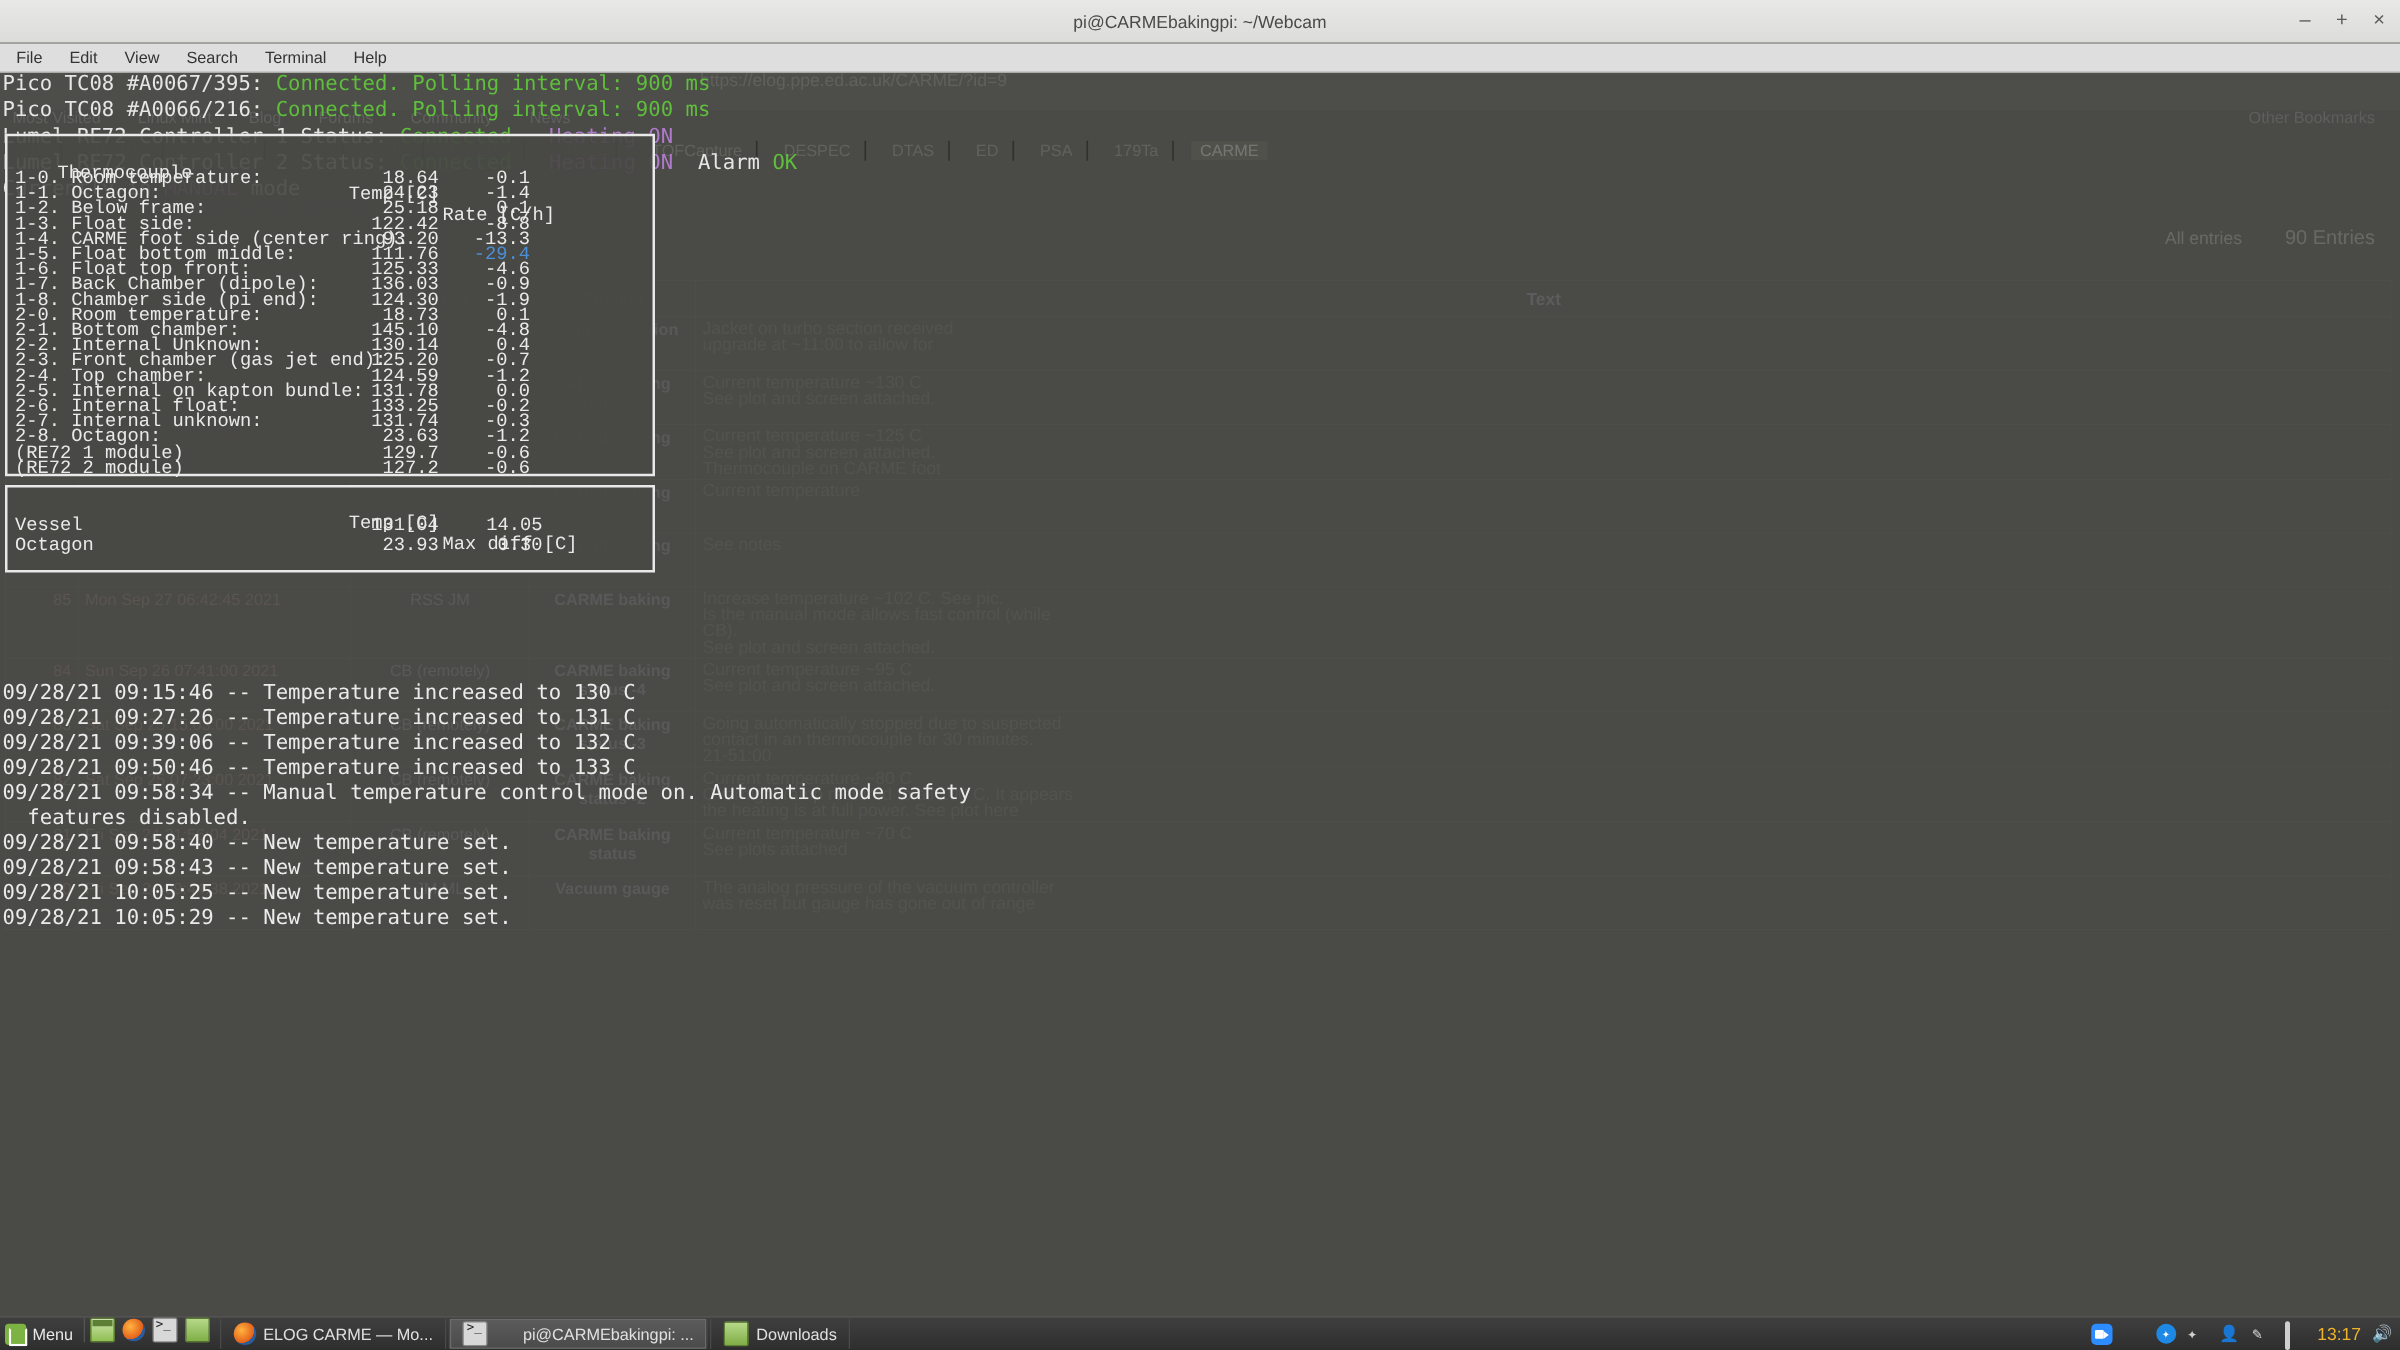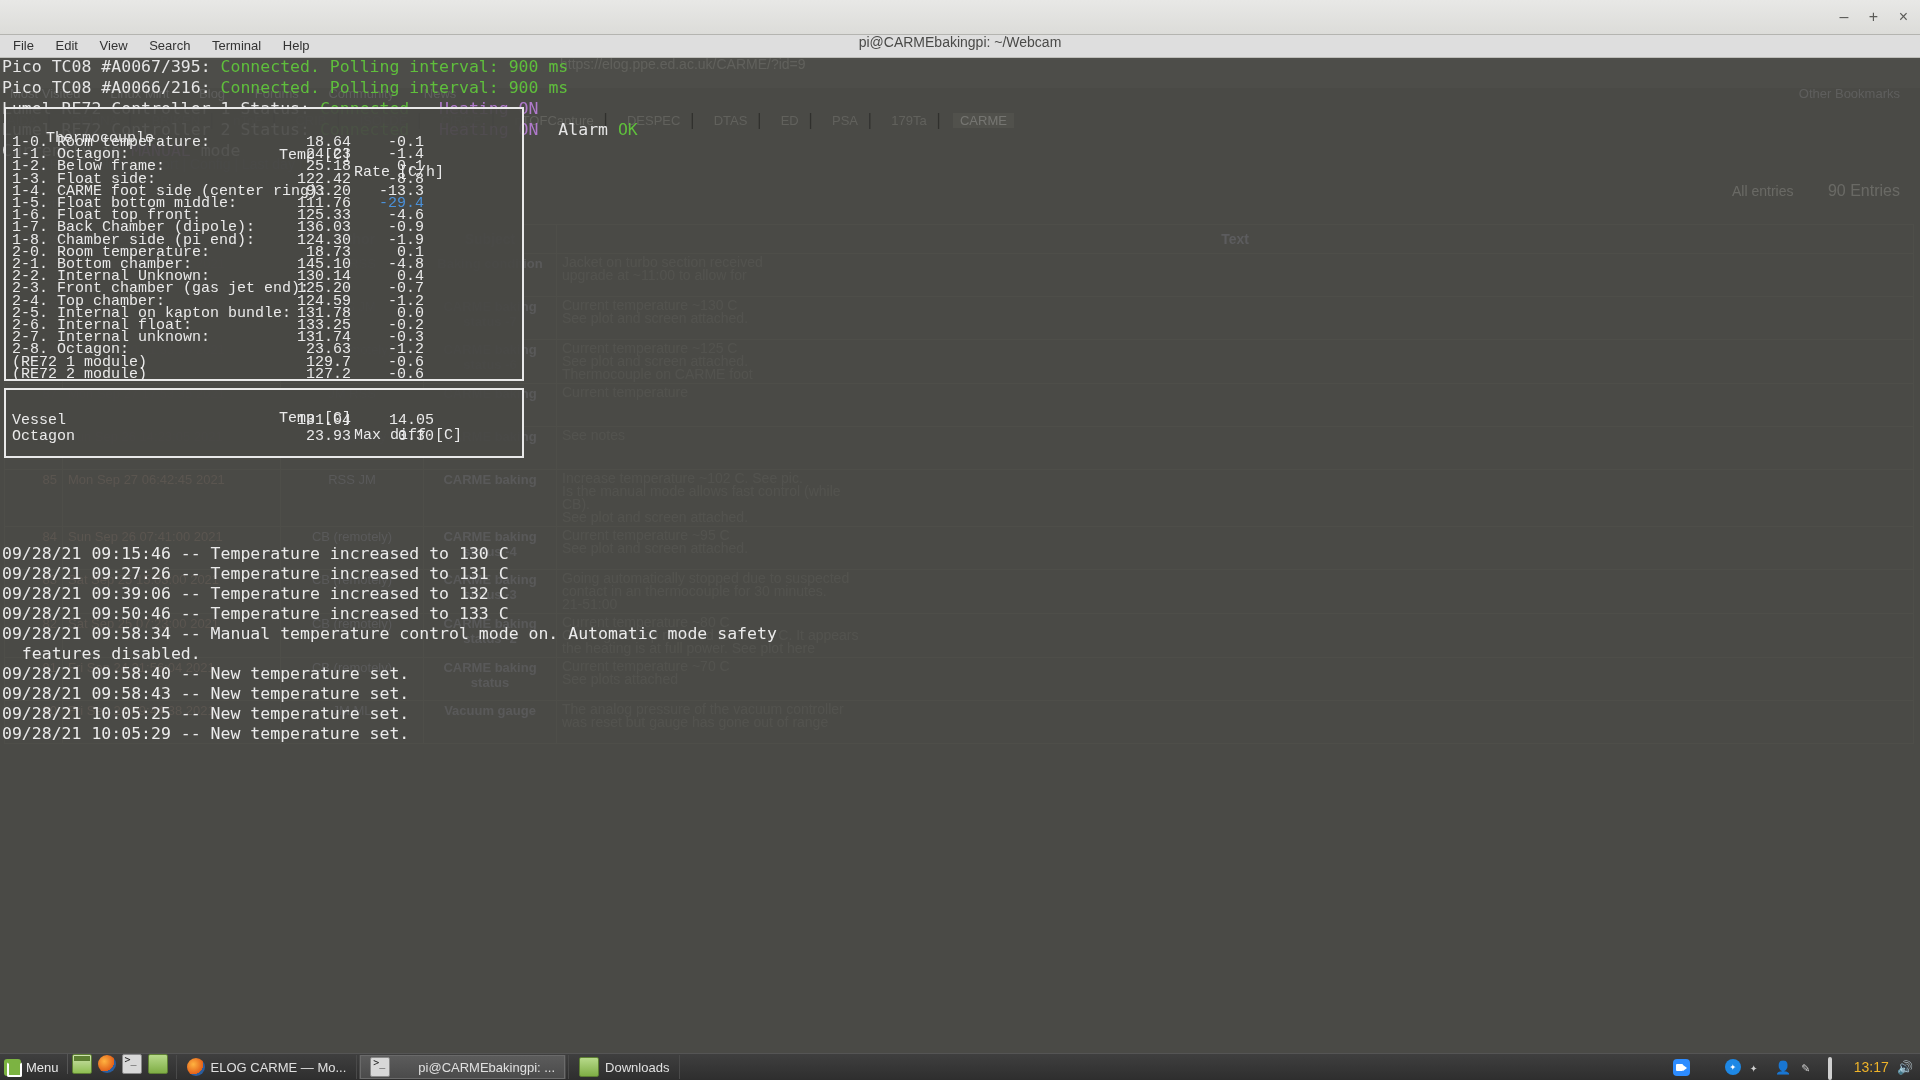--- a/index.html
+++ b/index.html
@@ -33,21 +33,21 @@
   .bg-table td.cdate{color:#7a6a62;font-family:"Liberation Sans",sans-serif;font-size:13px;white-space:nowrap;}
   .bg-table td.cauth{color:#76767f;text-align:center;font-size:13px;}
   .bg-table td.csubj{color:#76767f;text-align:center;font-size:13px;font-weight:bold;}
   .bg-table td.ctext{color:#64645f;font-size:14px;line-height:13px;}
   .bg-table td.cid{color:#7a6a62;text-align:right;font-size:13px;}
 
   
   .term-win{position:absolute;left:0;top:0;width:1920px;height:1054px;}
   .titlebar{position:relative;height:34px;background:linear-gradient(#e8e8e6,#dcdcd9);border-bottom:1px solid #b4b4b0;}
   .titlebar .title{position:absolute;left:0;right:0;top:0;line-height:34px;text-align:center;
-     font-family:"Liberation Sans",sans-serif;font-size:14px;color:#4a4a48;margin-top:25px;}
+     font-family:"Liberation Sans",sans-serif;font-size:14px;color:#4a4a48;}
   .wbtns{position:absolute;right:12px;top:0;line-height:34px;color:#5b5b58;font-family:"Liberation Sans",sans-serif;font-size:16px;}
   .wbtns span{margin-left:16px;cursor:default;}
   .menubar{height:22px;background:#dedede;border-bottom:1px solid #bfbfbb;
      font-family:"Liberation Sans",sans-serif;font-size:13px;color:#333;padding-left:4px;}
   .menubar span{display:inline-block;padding:2px 9px;line-height:18px;}
   .term-body{position:absolute;left:0;top:57px;width:1920px;height:997px;background:transparent;}
 
   .tline{position:absolute;left:2px;white-space:pre;font-family:"DejaVu Sans Mono",monospace;font-size:16.5px;color:#e6e6e6;letter-spacing:0px;}
   .green{color:#5fbf3c;}
   .magenta{color:#b07acc;}

